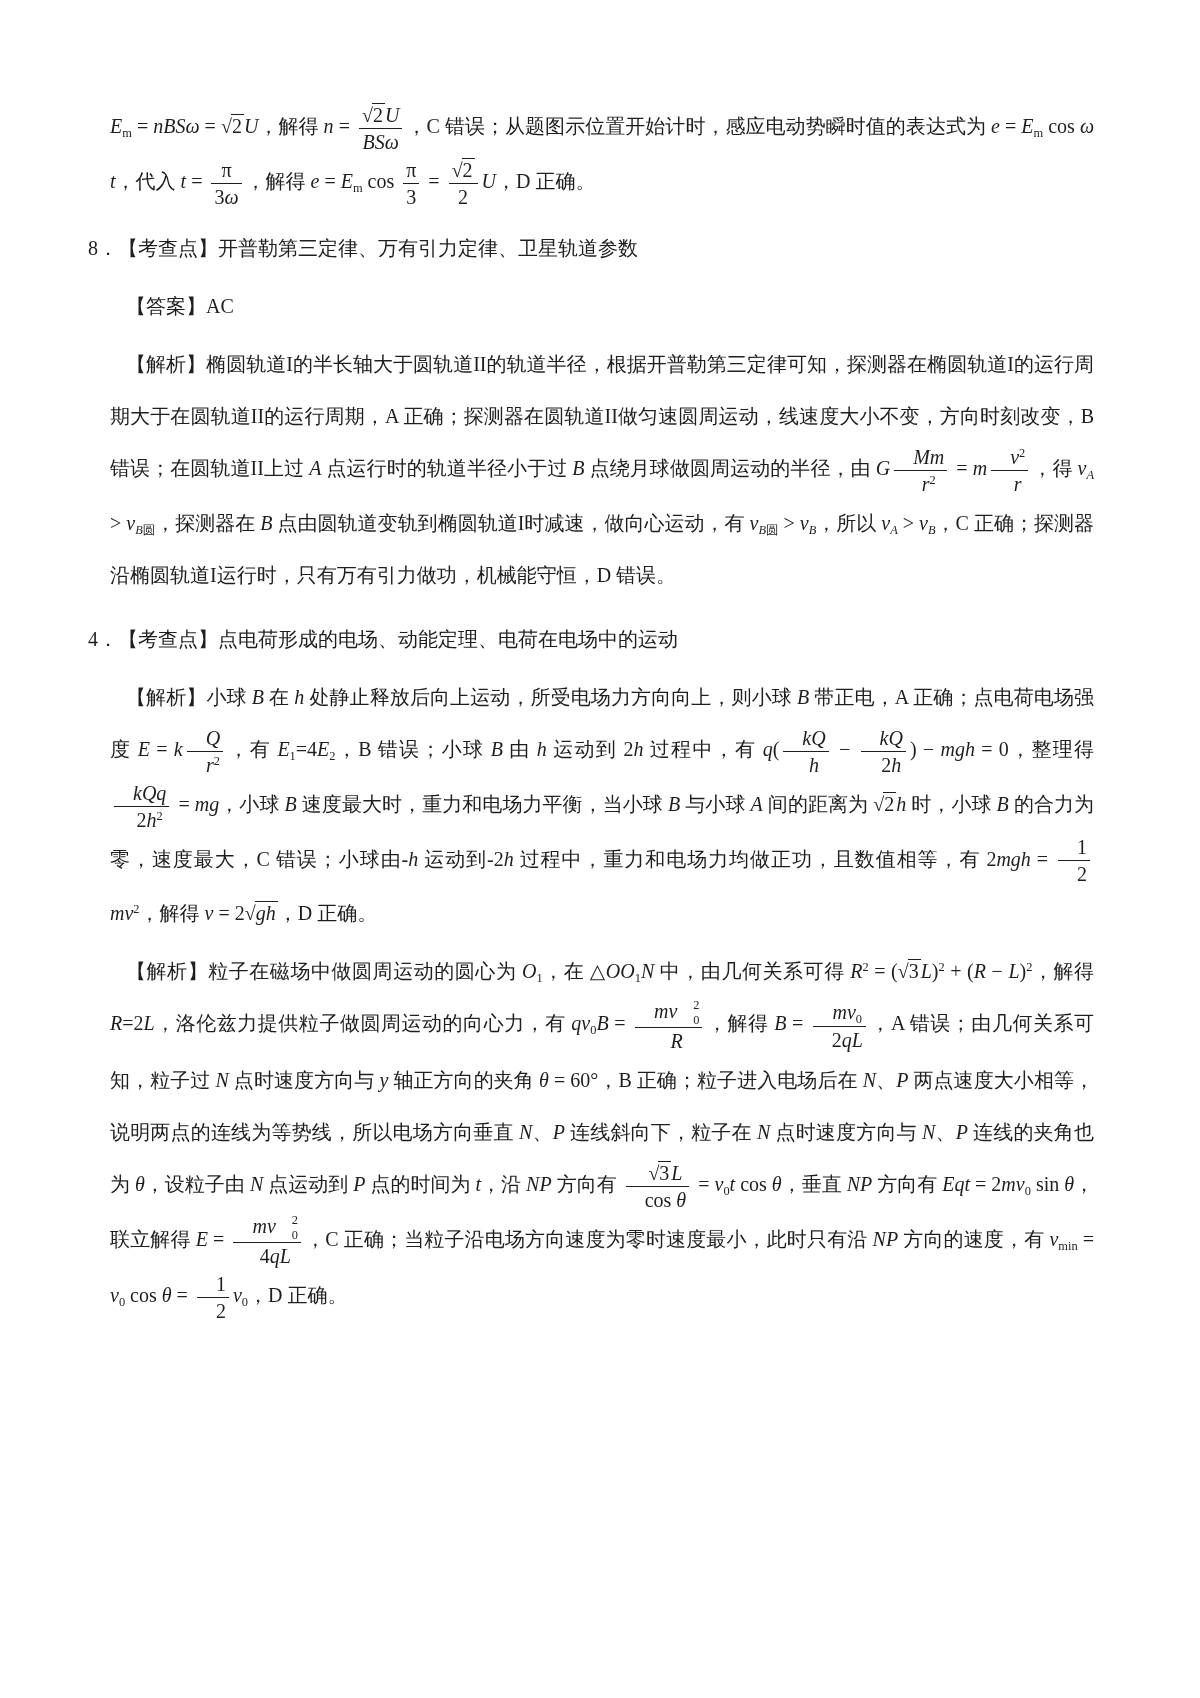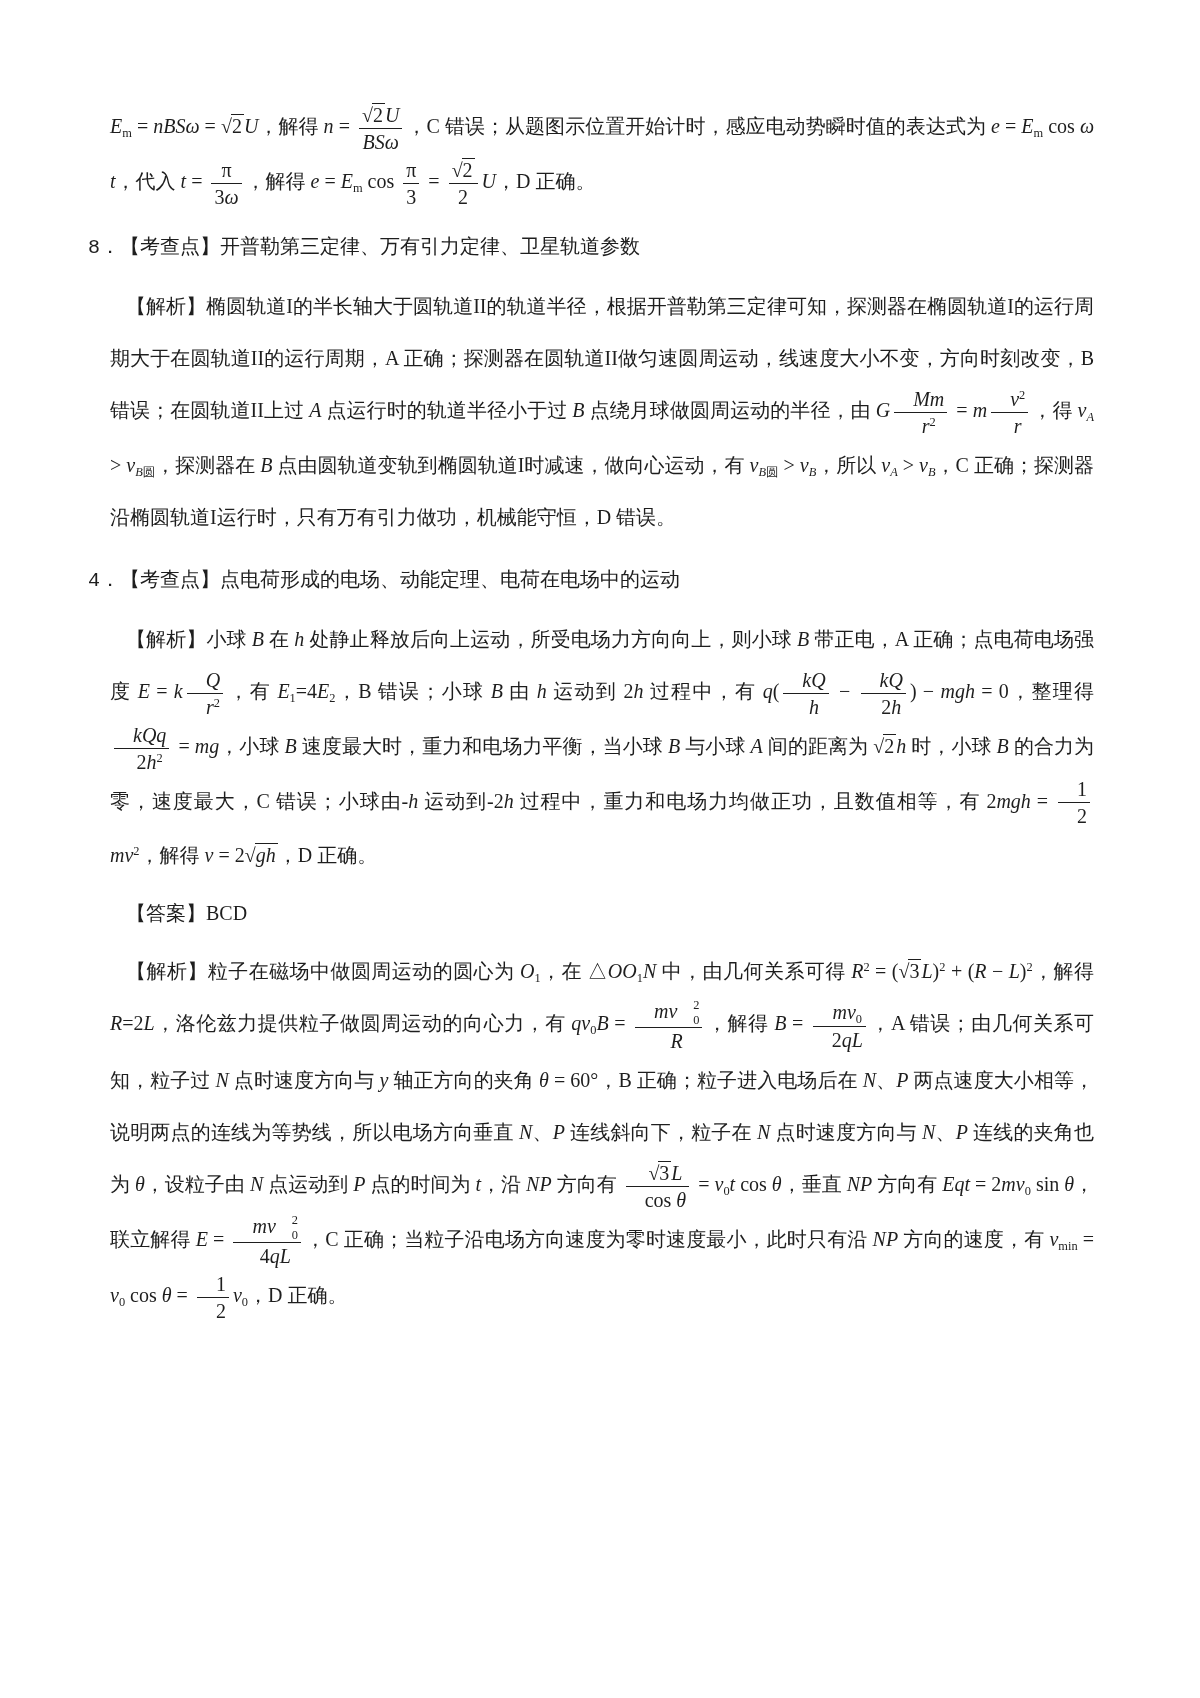--- a/index.html
+++ b/index.html
@@ -14,23 +14,23 @@
     font-family: "Liberation Serif", "DejaVu Serif", serif;
     padding: 88px 106px 40px 110px;
     overflow: hidden;
   }
   .para {
     font-size: 20px;
     line-height: 2.6;
     text-align: justify;
     margin-bottom: 6px;
   }
-  .para.qhead   { text-indent: -22px; margin-top: 12px; font-family: Liberation Mono, monospace; }
+  .para.qhead   { text-indent: -22px; margin-top: 12px; }
   .para.answer  { text-indent: 16px;  margin-top: 2px; }
-  .para.analysis{ text-indent: 16px; font-family: Liberation Serif, serif; }
+  .para.analysis{ text-indent: 16px; }
   .txt { font-style: normal; }
   .var { font-style: italic; }
   .rom { font-style: normal; }
   sub.ms, sup.ms { font-size: 0.62em; font-style: normal; line-height: 1; }
   sub.ms { vertical-align: -0.35em; }
   sup.ms { vertical-align: 0.55em; }
   .frac {
     display: inline-block;
     vertical-align: middle;
     text-align: center;
@@ -51,19 +51,19 @@
   }
   .ss .ssp, .ss .ssb { display: block; }
 </style>
 </head>
 <body>
 
 <div class="page">
   <div class="content">
       <p class="para body"><span class="var">E</span><sub class="ms"><span class="rom">m</span></sub><span class="rom"> = </span><span class="var">nBSω</span><span class="rom"> = </span><span class="sqrt"><span class="rad">√</span><span class="rdc"><span class="rom">2</span></span></span><span class="var">U</span><span class="txt">，解得 </span><span class="var">n</span><span class="rom"> = </span><span class="frac"><span class="num"><span class="sqrt"><span class="rad">√</span><span class="rdc"><span class="rom">2</span></span></span><span class="var">U</span></span><span class="den"><span class="var">BSω</span></span></span><span class="txt">，C 错误；从题图示位置开始计时，感应电动势瞬时值的表达式为 </span><span class="var">e</span><span class="rom"> = </span><span class="var">E</span><sub class="ms"><span class="rom">m</span></sub><span class="rom"> cos </span><span class="var">ω t</span><span class="txt">，代入 </span><span class="var">t</span><span class="rom"> = </span><span class="frac"><span class="num"><span class="rom">π</span></span><span class="den"><span class="rom">3</span><span class="var">ω</span></span></span><span class="txt">，解得 </span><span class="var">e</span><span class="rom"> = </span><span class="var">E</span><sub class="ms"><span class="rom">m</span></sub><span class="rom"> cos </span><span class="frac"><span class="num"><span class="rom">π</span></span><span class="den"><span class="rom">3</span></span></span><span class="rom"> = </span><span class="frac"><span class="num"><span class="sqrt"><span class="rad">√</span><span class="rdc"><span class="rom">2</span></span></span></span><span class="den"><span class="rom">2</span></span></span><span class="var">U</span><span class="txt">，D 正确。</span></p>
       <p class="para qhead"><span class="txt">8．【考查点】开普勒第三定律、万有引力定律、卫星轨道参数</span></p>
+      <p class="para answer"><span class="txt">【答案】AC</span></p>
       <p class="para analysis"><span class="txt">【解析】椭圆轨道I的半长轴大于圆轨道II的轨道半径，根据开普勒第三定律可知，探测器在椭圆轨道I的运行周期大于在圆轨道II的运行周期，A 正确；探测器在圆轨道II做匀速圆周运动，线速度大小不变，方向时刻改变，B 错误；在圆轨道II上过 </span><span class="var">A</span><span class="txt"> 点运行时的轨道半径小于过 </span><span class="var">B</span><span class="txt"> 点绕月球做圆周运动的半径，由 </span><span class="var">G</span><span class="frac"><span class="num"><span class="var">Mm</span></span><span class="den"><span class="var">r</span><sup class="ms"><span class="rom">2</span></sup></span></span><span class="rom"> = </span><span class="var">m</span><span class="frac"><span class="num"><span class="var">v</span><sup class="ms"><span class="rom">2</span></sup></span><span class="den"><span class="var">r</span></span></span><span class="txt">，得 </span><span class="var">v</span><sub class="ms"><span class="var">A</span></sub><span class="rom"> &gt; </span><span class="var">v</span><sub class="ms"><span class="var">B</span><span class="txt">圆</span></sub><span class="txt">，探测器在 </span><span class="var">B</span><span class="txt"> 点由圆轨道变轨到椭圆轨道I时减速，做向心运动，有 </span><span class="var">v</span><sub class="ms"><span class="var">B</span><span class="txt">圆</span></sub><span class="rom"> &gt; </span><span class="var">v</span><sub class="ms"><span class="var">B</span></sub><span class="txt">，所以 </span><span class="var">v</span><sub class="ms"><span class="var">A</span></sub><span class="rom"> &gt; </span><span class="var">v</span><sub class="ms"><span class="var">B</span></sub><span class="txt">，C 正确；探测器沿椭圆轨道I运行时，只有万有引力做功，机械能守恒，D 错误。</span></p>
       <p class="para qhead"><span class="txt">4．【考查点】点电荷形成的电场、动能定理、电荷在电场中的运动</span></p>
       <p class="para analysis"><span class="txt">【解析】小球 </span><span class="var">B</span><span class="txt"> 在 </span><span class="var">h</span><span class="txt"> 处静止释放后向上运动，所受电场力方向向上，则小球 </span><span class="var">B</span><span class="txt"> 带正电，A 正确；点电荷电场强度 </span><span class="var">E</span><span class="rom"> = </span><span class="var">k</span><span class="frac"><span class="num"><span class="var">Q</span></span><span class="den"><span class="var">r</span><sup class="ms"><span class="rom">2</span></sup></span></span><span class="txt">，有 </span><span class="var">E</span><sub class="ms"><span class="rom">1</span></sub><span class="rom">=4</span><span class="var">E</span><sub class="ms"><span class="rom">2</span></sub><span class="txt">，B 错误；小球 </span><span class="var">B</span><span class="txt"> 由 </span><span class="var">h</span><span class="txt"> 运动到 2</span><span class="var">h</span><span class="txt"> 过程中，有 </span><span class="var">q</span><span class="rom">(</span><span class="frac"><span class="num"><span class="var">kQ</span></span><span class="den"><span class="var">h</span></span></span><span class="rom"> − </span><span class="frac"><span class="num"><span class="var">kQ</span></span><span class="den"><span class="rom">2</span><span class="var">h</span></span></span><span class="rom">) − </span><span class="var">mgh</span><span class="rom"> = 0</span><span class="txt">，整理得 </span><span class="frac"><span class="num"><span class="var">kQq</span></span><span class="den"><span class="rom">2</span><span class="var">h</span><sup class="ms"><span class="rom">2</span></sup></span></span><span class="rom"> = </span><span class="var">mg</span><span class="txt">，小球 </span><span class="var">B</span><span class="txt"> 速度最大时，重力和电场力平衡，当小球 </span><span class="var">B</span><span class="txt"> 与小球 </span><span class="var">A</span><span class="txt"> 间的距离为 </span><span class="sqrt"><span class="rad">√</span><span class="rdc"><span class="rom">2</span></span></span><span class="var">h</span><span class="txt"> 时，小球 </span><span class="var">B</span><span class="txt"> 的合力为零，速度最大，C 错误；小球由-</span><span class="var">h</span><span class="txt"> 运动到-2</span><span class="var">h</span><span class="txt"> 过程中，重力和电场力均做正功，且数值相等，有 </span><span class="rom">2</span><span class="var">mgh</span><span class="rom"> = </span><span class="frac"><span class="num"><span class="rom">1</span></span><span class="den"><span class="rom">2</span></span></span><span class="var">mv</span><sup class="ms"><span class="rom">2</span></sup><span class="txt">，解得 </span><span class="var">v</span><span class="rom"> = 2</span><span class="sqrt"><span class="rad">√</span><span class="rdc"><span class="var">gh</span></span></span><span class="txt">，D 正确。</span></p>
-      <p class="para answer"><span class="txt">【答案】BCD</span></p>
       <p class="para analysis"><span class="txt">【解析】粒子在磁场中做圆周运动的圆心为 </span><span class="var">O</span><sub class="ms"><span class="rom">1</span></sub><span class="txt">，在 </span><span class="rom">△</span><span class="var">OO</span><sub class="ms"><span class="rom">1</span></sub><span class="var">N</span><span class="txt"> 中，由几何关系可得 </span><span class="var">R</span><sup class="ms"><span class="rom">2</span></sup><span class="rom"> = (</span><span class="sqrt"><span class="rad">√</span><span class="rdc"><span class="rom">3</span></span></span><span class="var">L</span><span class="rom">)</span><sup class="ms"><span class="rom">2</span></sup><span class="rom"> + (</span><span class="var">R</span><span class="rom"> − </span><span class="var">L</span><span class="rom">)</span><sup class="ms"><span class="rom">2</span></sup><span class="txt">，解得 </span><span class="var">R</span><span class="rom">=2</span><span class="var">L</span><span class="txt">，洛伦兹力提供粒子做圆周运动的向心力，有 </span><span class="var">qv</span><sub class="ms"><span class="rom">0</span></sub><span class="var">B</span><span class="rom"> = </span><span class="frac"><span class="num"><span class="var">mv</span><span class="ss"><span class="ssp"><span class="rom">2</span></span><span class="ssb"><span class="rom">0</span></span></span></span><span class="den"><span class="var">R</span></span></span><span class="txt">，解得 </span><span class="var">B</span><span class="rom"> = </span><span class="frac"><span class="num"><span class="var">mv</span><sub class="ms"><span class="rom">0</span></sub></span><span class="den"><span class="rom">2</span><span class="var">qL</span></span></span><span class="txt">，A 错误；由几何关系可知，粒子过 </span><span class="var">N</span><span class="txt"> 点时速度方向与 </span><span class="var">y</span><span class="txt"> 轴正方向的夹角 </span><span class="var">θ</span><span class="rom"> = 60°</span><span class="txt">，B 正确；粒子进入电场后在 </span><span class="var">N</span><span class="txt">、</span><span class="var">P</span><span class="txt"> 两点速度大小相等，说明两点的连线为等势线，所以电场方向垂直 </span><span class="var">N</span><span class="txt">、</span><span class="var">P</span><span class="txt"> 连线斜向下，粒子在 </span><span class="var">N</span><span class="txt"> 点时速度方向与 </span><span class="var">N</span><span class="txt">、</span><span class="var">P</span><span class="txt"> 连线的夹角也为 </span><span class="var">θ</span><span class="txt">，设粒子由 </span><span class="var">N</span><span class="txt"> 点运动到 </span><span class="var">P</span><span class="txt"> 点的时间为 </span><span class="var">t</span><span class="txt">，沿 </span><span class="var">NP</span><span class="txt"> 方向有 </span><span class="frac"><span class="num"><span class="sqrt"><span class="rad">√</span><span class="rdc"><span class="rom">3</span></span></span><span class="var">L</span></span><span class="den"><span class="rom">cos </span><span class="var">θ</span></span></span><span class="rom"> = </span><span class="var">v</span><sub class="ms"><span class="rom">0</span></sub><span class="var">t</span><span class="rom"> cos </span><span class="var">θ</span><span class="txt">，垂直 </span><span class="var">NP</span><span class="txt"> 方向有 </span><span class="var">Eqt</span><span class="rom"> = 2</span><span class="var">mv</span><sub class="ms"><span class="rom">0</span></sub><span class="rom"> sin </span><span class="var">θ</span><span class="txt">，联立解得 </span><span class="var">E</span><span class="rom"> = </span><span class="frac"><span class="num"><span class="var">mv</span><span class="ss"><span class="ssp"><span class="rom">2</span></span><span class="ssb"><span class="rom">0</span></span></span></span><span class="den"><span class="rom">4</span><span class="var">qL</span></span></span><span class="txt">，C 正确；当粒子沿电场方向速度为零时速度最小，此时只有沿 </span><span class="var">NP</span><span class="txt"> 方向的速度，有 </span><span class="var">v</span><sub class="ms"><span class="rom">min</span></sub><span class="rom"> = </span><span class="var">v</span><sub class="ms"><span class="rom">0</span></sub><span class="rom"> cos </span><span class="var">θ</span><span class="rom"> = </span><span class="frac"><span class="num"><span class="rom">1</span></span><span class="den"><span class="rom">2</span></span></span><span class="var">v</span><sub class="ms"><span class="rom">0</span></sub><span class="txt">，D 正确。</span></p>
     </div>
 </div>
 
 </body></html>

